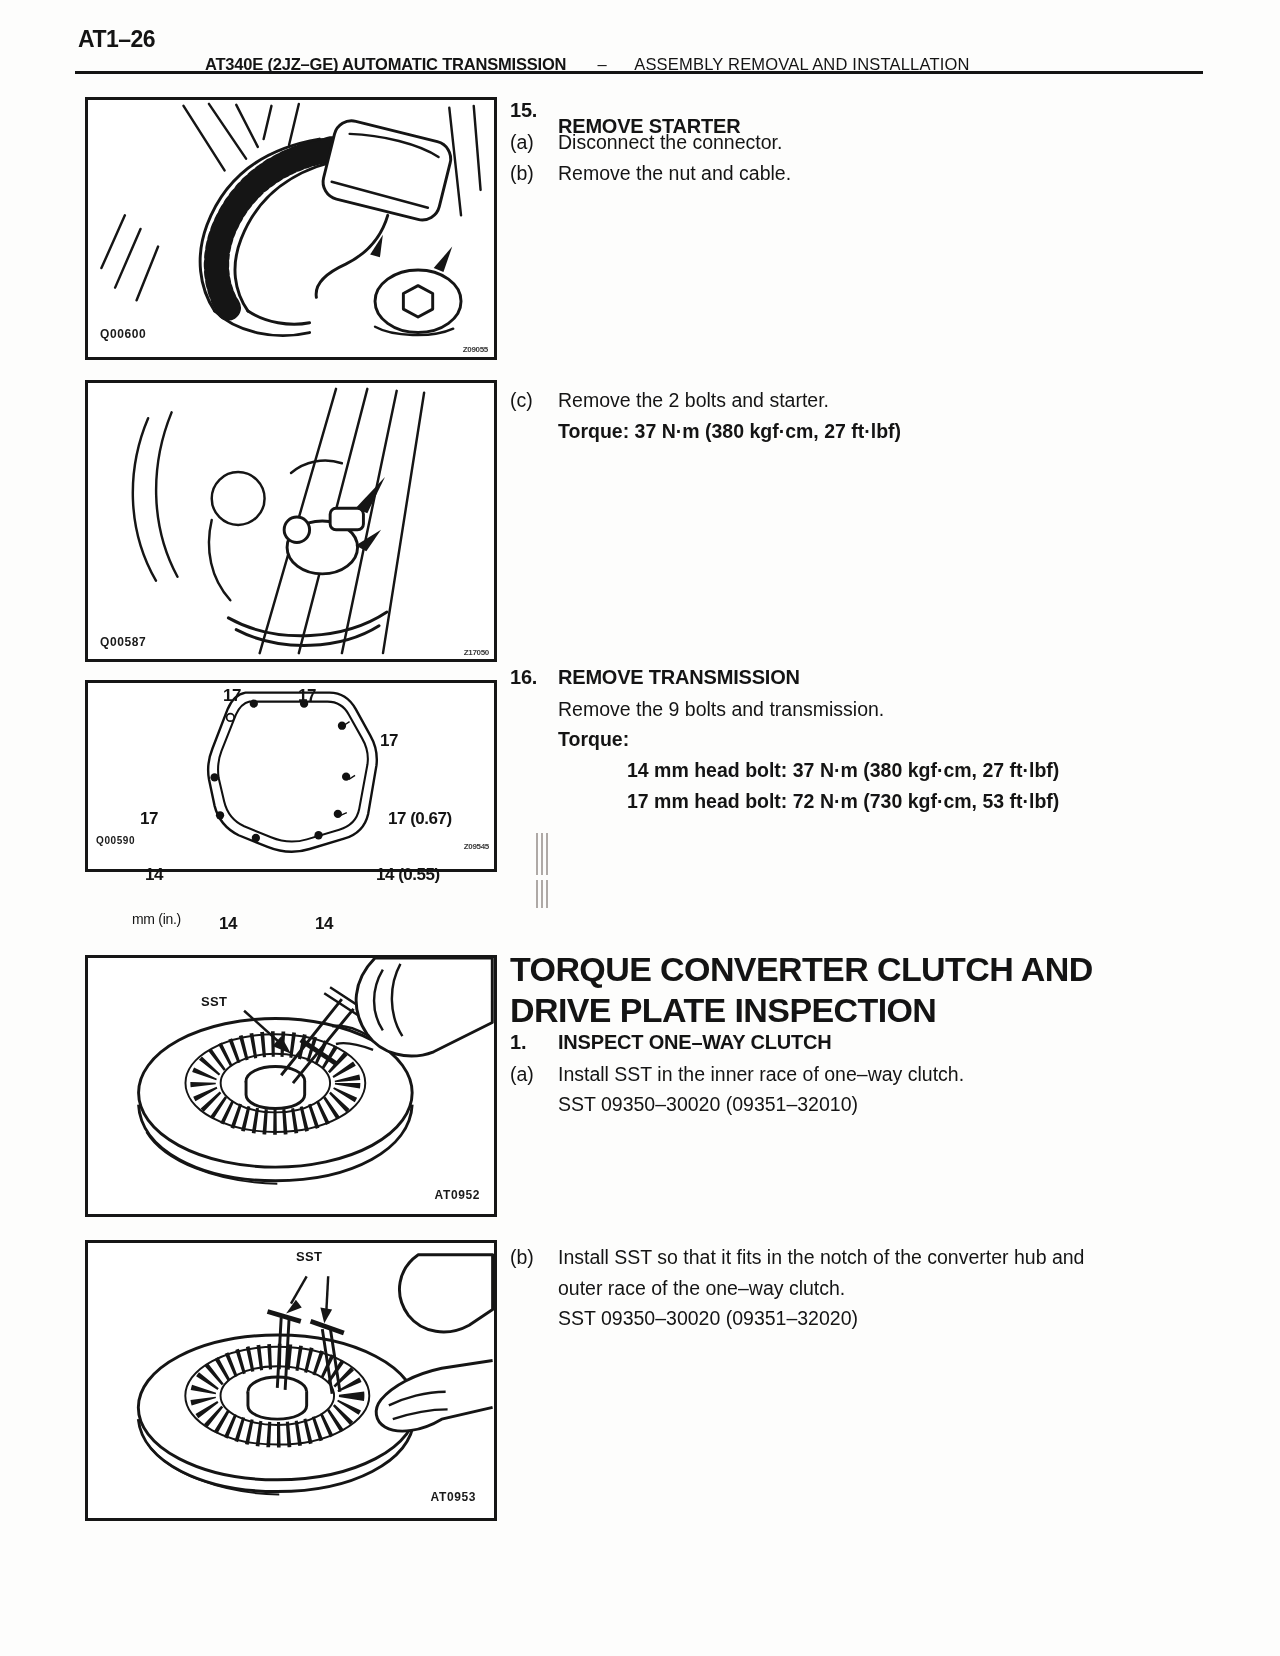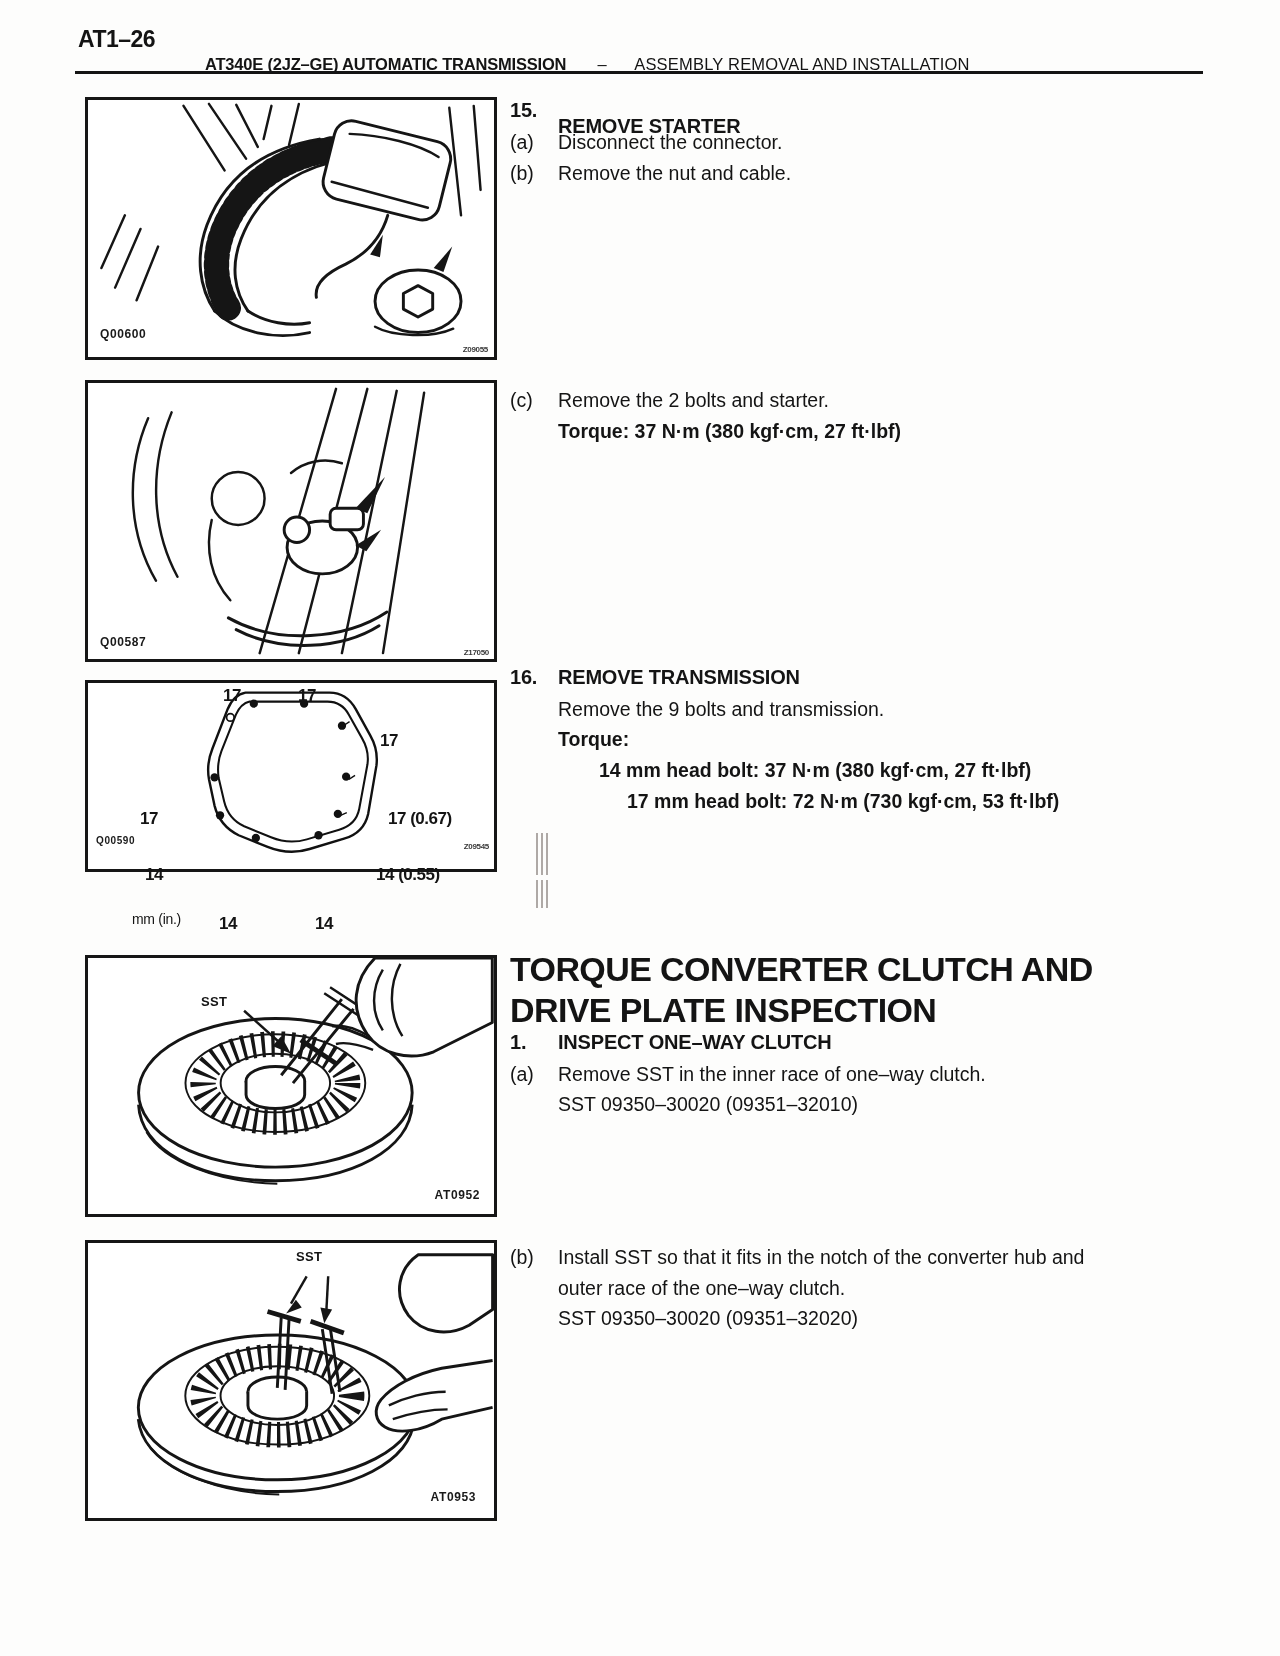--- a/index.html
+++ b/index.html
@@ -195,32 +195,32 @@
 <div class="txt" style="left:558px;top:162px;">Remove the nut and cable.</div>
 
 <div class="numcell" style="left:510px;top:389px;">(c)</div>
 <div class="txt" style="left:558px;top:389px;">Remove the 2 bolts and starter.</div>
 <div class="txt b" style="left:558px;top:420px;">Torque: 37 N·m (380 kgf·cm, 27 ft·lbf)</div>
 
 <div class="head1" style="left:510px;top:666px;">16.</div>
 <div class="head1" style="left:558px;top:666px;">REMOVE TRANSMISSION</div>
 <div class="txt" style="left:558px;top:698px;">Remove the 9 bolts and transmission.</div>
 <div class="txt b" style="left:558px;top:728px;">Torque:</div>
-<div class="txt b" style="left:599px;top:759px;">14 mm head bolt: 37 N·m (380 kgf·cm, 27 ft·lbf)</div>
+<div class="txt b" style="left:627px;top:759px;">14 mm head bolt: 37 N·m (380 kgf·cm, 27 ft·lbf)</div>
 <div class="txt b" style="left:627px;top:790px;">17 mm head bolt: 72 N·m (730 kgf·cm, 53 ft·lbf)</div>
 
 <div class="artifact" style="left:536px;top:833px;width:14px;height:42px;"></div>
 <div class="artifact" style="left:536px;top:880px;width:14px;height:28px;"></div>
 
 <div class="bigtitle" style="left:510px;top:950px;">TORQUE CONVERTER CLUTCH AND</div>
 <div class="bigtitle" style="left:510px;top:991px;">DRIVE PLATE INSPECTION</div>
 
 <div class="head1" style="left:510px;top:1031px;">1.</div>
 <div class="head1" style="left:558px;top:1031px;text-align:right;">INSPECT ONE–WAY CLUTCH</div>
 
 <div class="numcell" style="left:510px;top:1063px;">(a)</div>
-<div class="txt" style="left:558px;top:1063px;">Remove SST in the inner race of one–way clutch.</div>
+<div class="txt" style="left:558px;top:1063px;">Install SST in the inner race of one–way clutch.</div>
 <div class="txt" style="left:558px;top:1093px;">SST 09350–30020 (09351–32010)</div>
 
 <div class="numcell" style="left:510px;top:1246px;">(b)</div>
 <div class="txt" style="left:558px;top:1246px;">Install SST so that it fits in the notch of the converter hub and</div>
 <div class="txt" style="left:558px;top:1277px;">outer race of the one–way clutch.</div>
 <div class="txt" style="left:558px;top:1307px;">SST 09350–30020 (09351–32020)</div>
 
 </body></html>

